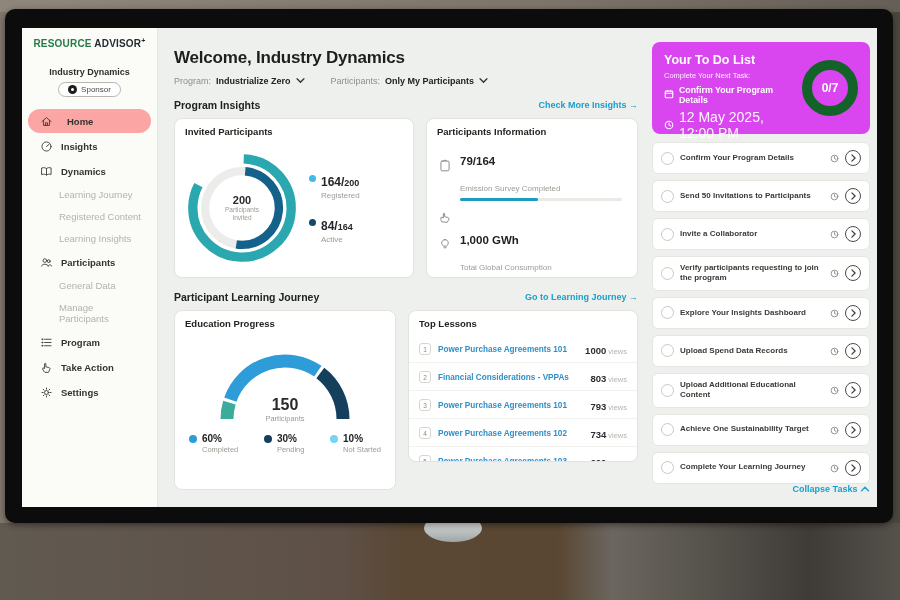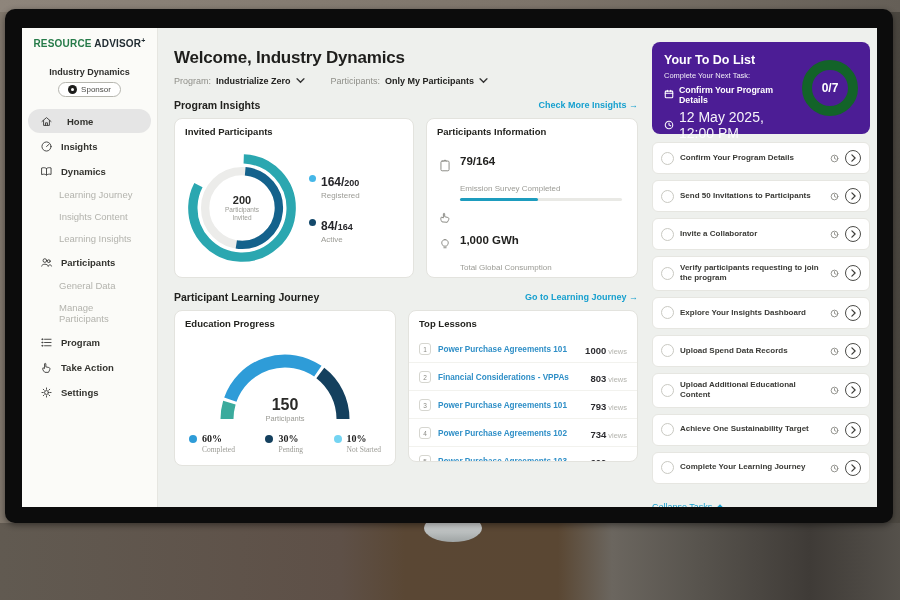--- a/index.html
+++ b/index.html
@@ -26,21 +26,21 @@
   .logo .g { color:#267b49; } .logo .d { color:#222d33; } .logo sup { font-size:7px; }
   .org { text-align:center; font-size:9px; font-weight:bold; color:#2e2e2c; margin-top:10px; }
   .sponsor { display:flex; justify-content:center; margin-top:5px; }
   .sponsor-pill { display:inline-flex; align-items:center; gap:4px; border:1px solid #b6b6af; border-radius:10px;
     padding:2px 9px; font-size:8px; color:#4a4a46; background:#fff; }
   .sponsor-dot { width:9px; height:9px; border-radius:50%; background:#1d1d1b; position:relative; }
   .sponsor-dot::after { content:""; position:absolute; left:3px; top:3px; width:3px; height:3px; border-radius:50%; background:#fff; }
   .nav { margin-top:12px; }
   .nav-item { display:flex; align-items:center; gap:7px; padding:5px 8px 5px 12px; margin:1px 6px;
     font-size:9.5px; font-weight:bold; color:#33332f; cursor:pointer; border-radius:13px; }
-  .nav-item.active { background:#e5e5e5;gap:13px; }
+  .nav-item.active { background:#fca5a5;gap:13px; }
   .nav-item.sub { padding-left:31px; font-weight:normal; color:#b3b3ad; }
   .nav-ic { width:14px; height:14px; flex:none; display:flex; align-items:center; }
   .nav-ic svg { width:13px; height:13px; stroke:#3c3c3a; fill:none; stroke-width:1.4; stroke-linecap:round; stroke-linejoin:round; }
 
   
   .main { width:492px; flex:none; padding:14px 12px 0 16px; }
   h1.welcome { font-size:17px; font-weight:bold; color:#1e1e1c; margin-top:6px; letter-spacing:-.2px; }
   .filters { display:flex; gap:26px; margin-top:8px; font-size:9px; align-items:center; }
   .filter { display:flex; align-items:center; gap:5px; cursor:pointer; }
   .f-label { color:#8f8f89; }
@@ -74,64 +74,64 @@
   .info-body { padding:6px 12px 0; }
   .stat { display:flex; gap:8px; margin-top:6px; }
   .stat-ic { width:13px; padding-top:3px; flex:none; }
   .stat-ic svg { width:12px; height:13px; stroke:#8a8a84; fill:none; stroke-width:1.2; stroke-linecap:round; stroke-linejoin:round; }
   .stat-val { font-size:11.5px; font-weight:bold; color:#222220; }
   .stat-lab { font-size:8px; color:#9b9b95; margin-top:17px; }
   .bar { height:3px; background:#e9e9e5; border-radius:2px; margin-top:5px; width:162px; }
   .bar-fill { height:3px; border-radius:2px; background:#1d9cbe; }
 
   
-  .card-edu { width:222px; height:156px; }
+  .card-edu { width:222px; height:180px; }
   .edu-body { position:relative; padding-top:8px; }
   .gauge-wrap { position:relative; width:160px; height:80px; margin:0 auto; }
   .gauge-center { position:absolute; left:0; right:0; bottom:0; text-align:center; }
   .gc-val { font-size:16px; font-weight:bold; color:#2a2a28; }
   .gc-lab { font-size:7.5px; color:#9b9b95; }
   .edu-legend { display:flex; justify-content:space-between; padding:10px 14px 0; }
-  .el-item { display:flex; gap:5px;font-family:Liberation Serif, serif; }
+  .el-item { display:flex; gap:5px; }
   .el-dot { width:8px; height:8px; border-radius:50%; margin-top:2px; flex:none; }
   .el-dot.c1{background:#2e9cd8;} .el-dot.c2{background:#14405e;} .el-dot.c3{background:#74d4f2;}
   .el-pct { font-size:10px; font-weight:bold; color:#222; }
   .el-lab { font-size:7.5px; color:#9b9b95; margin-top:1px; }
 
   
   .card-lessons { width:230px; height:152px; }
   .lesson { display:flex; align-items:center; gap:7px; padding:5px 10px 4px; border-bottom:1px solid #f2f2ee; }
   .lesson:last-child { border-bottom:none; }
   .rank { width:12px; height:12px; border:1px solid #d6d6d0; border-radius:3px; font-size:6.5px; color:#8b8b85;
     display:flex; align-items:center; justify-content:center; flex:none; }
   .l-title { flex:1; font-size:8.2px; font-weight:bold; color:#2f8fc7; cursor:pointer; }
   .l-views-num { font-size:9.5px; font-weight:bold; color:#2c2c30; }
   .l-views { font-size:7.5px; color:#b3b3ad; margin-left:2px; }
 
   
   .right { width:218px; flex:none; padding:14px 0 0 0; margin-left:2px; }
-  .todo-card { background:#4c1d95; border-radius:8px; padding:11px 12px; display:flex; gap:8px; height:92px; color:#fff; }
+  .todo-card { background:#d946ef; border-radius:8px; padding:11px 12px; display:flex; gap:8px; height:92px; color:#fff; }
   .todo-left { flex:1; }
   .todo-title { font-size:12.5px; font-weight:bold; }
   .todo-sub { font-size:7.5px; margin-top:4px; opacity:.92; }
   .todo-next { display:flex; gap:5px; align-items:center; font-size:8.8px; font-weight:bold; margin-top:5px; }
   .todo-due { display:flex; gap:5px; align-items:center; font-size:14px; margin-top:4px; opacity:.95; }
   .w-ic svg { width:10px; height:10px; stroke:#fff; fill:none; stroke-width:1.3; stroke-linecap:round; }
   .todo-ring { width:56px; height:56px; border-radius:50%; border:10px solid #136329; align-self:center;
     display:flex; align-items:center; justify-content:center; font-size:12px; font-weight:bold; flex:none; }
   .tasks { margin-top:8px; display:flex; flex-direction:column; gap:6px; }
   .task { background:#fff; border:1px solid #e6e6e1; border-radius:6px; padding:6px 8px; display:flex;
     align-items:center; gap:6px; min-height:27px; cursor:pointer; }
   .t-check { width:13px; height:13px; border:1.5px solid #c9c9c2; border-radius:50%; flex:none; }
   .t-label { flex:1; font-size:8px; font-weight:bold; color:#3a3a36; line-height:1.3; }
   .t-clock svg { width:9px; height:9px; stroke:#8a8a85; fill:none; stroke-width:1.2; stroke-linecap:round; }
   .t-go { width:16px; height:16px; border:1.3px solid #4c4c48; border-radius:50%; display:flex; align-items:center;
     justify-content:center; flex:none; }
   .t-go svg { width:5px; height:8px; stroke:#3c3c38; fill:none; stroke-width:1.5; stroke-linecap:round; stroke-linejoin:round; }
-  .collapse { text-align:left; font-size:9px; font-weight:normal; color:#17a0cf; margin:18px 0 6px; cursor:pointer; }
+  .collapse { text-align:right; font-size:9px; font-weight:bold; color:#17a0cf; margin:0 0 6px; cursor:pointer; }
   .collapse svg { width:10px; height:6px; stroke:#17a0cf; fill:none; stroke-width:1.6; stroke-linecap:round; }
 </style>
 </head>
 <body>
 
 <div class="bg"></div>
 <div class="bg-top"></div>
 <div class="bg-bottom"></div>
 <div class="stand-notch"></div>
 
@@ -173,21 +173,21 @@
               <svg viewBox="0 0 20 20">
                 <path d="M3 4.5 C6 3.5 9 4.5 10 5.5 C11 4.5 14 3.5 17 4.5 V14.5 C14 13.5 11 14.5 10 15.5 C9 14.5 6 13.5 3 14.5 Z M10 5.5 V15.5"></path>
               </svg>
             </span>
         <span>Dynamics</span>
       </div>
       <div class="nav-item sub">
             <span>Learning Journey</span>
           </div>
       <div class="nav-item sub">
-            <span>Insights Content</span>
+            <span>Registered Content</span>
           </div>
       <div class="nav-item sub">
             <span>Learning Insights</span>
           </div>
       <div class="nav-item">
         <span class="nav-ic">
               <svg viewBox="0 0 20 20">
                 <circle cx="7.5" cy="7" r="2.8"></circle>
                 <circle cx="13.5" cy="8" r="2.2"></circle>
                 <path d="M2.5 15.5 C2.5 11.5 12.5 11.5 12.5 15.5 M12.8 15.5 C12.8 12.8 17.8 12.8 17.8 15.5"></path>

